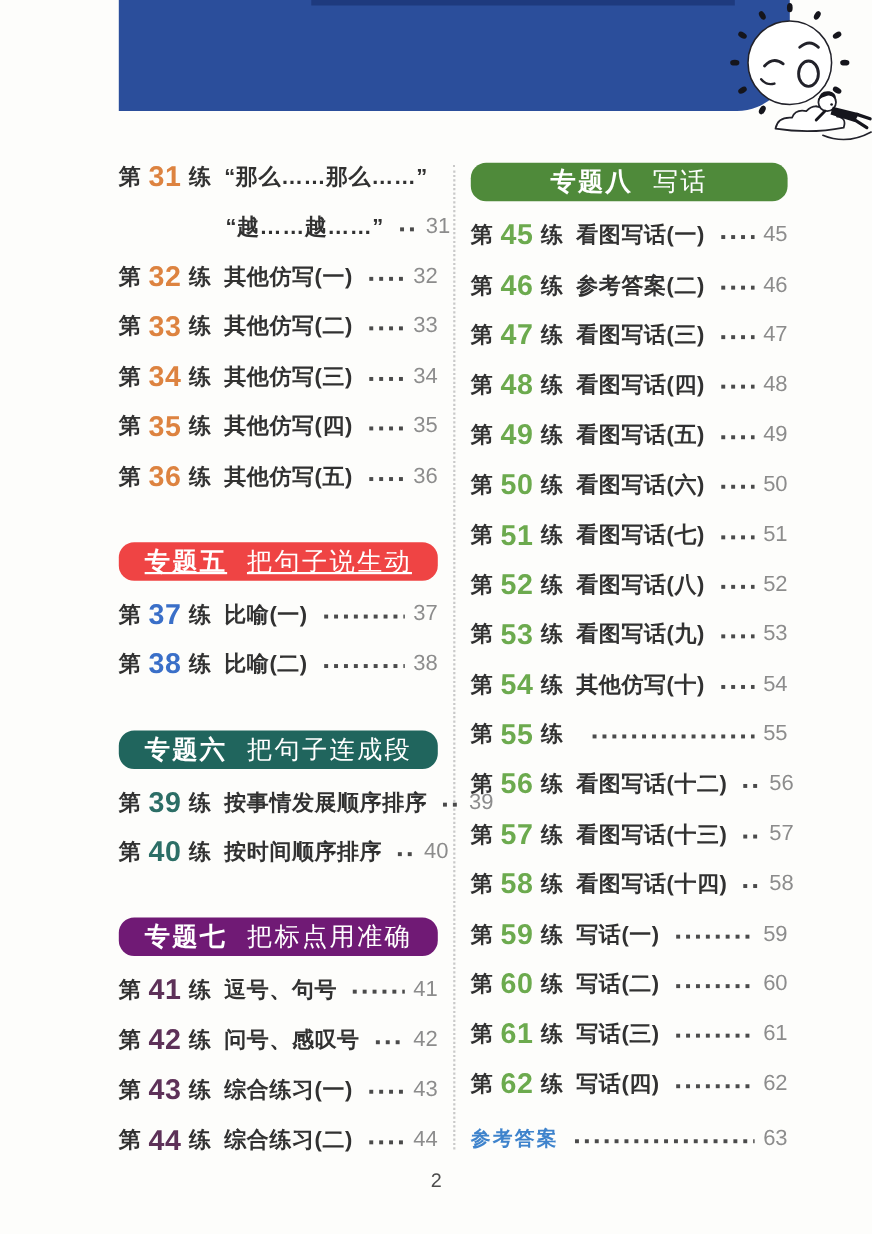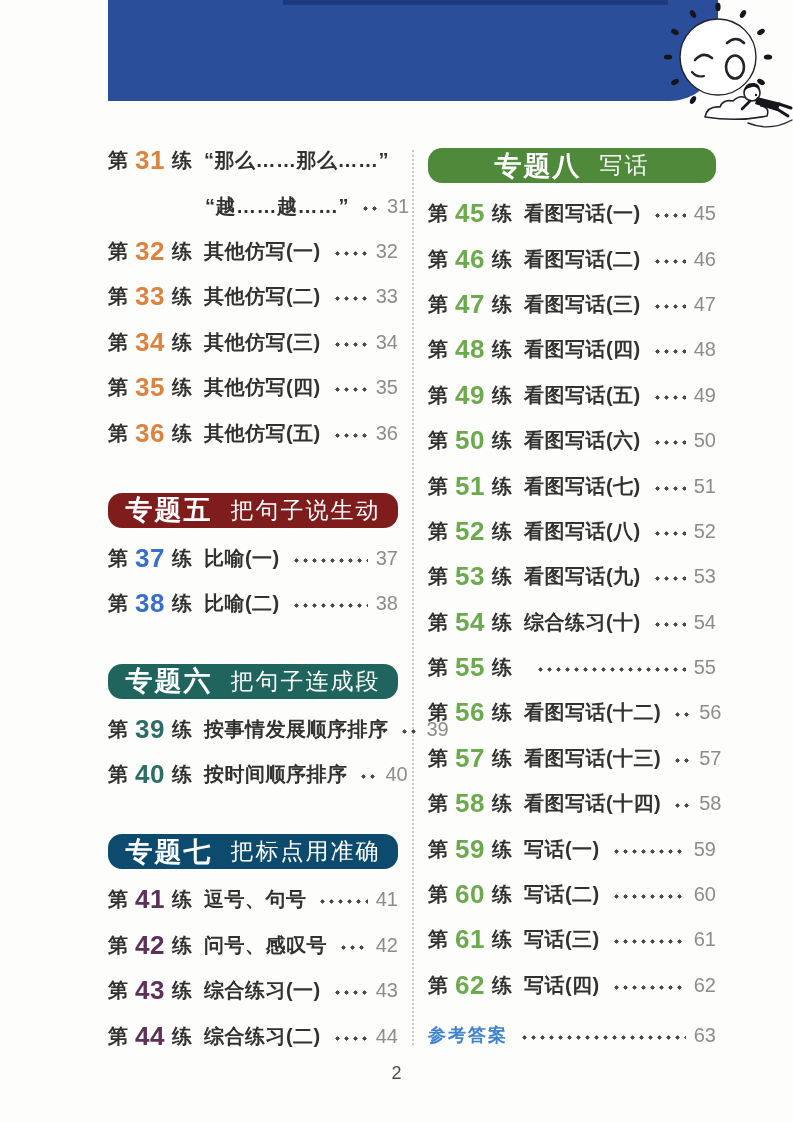--- a/index.html
+++ b/index.html
@@ -42,21 +42,21 @@
   }
   .pagenum{font-size:20px;font-weight:400;color:#8c8c8c;}
   .indent{display:inline-block;width:97px;flex:0 0 97px;}
   
   .banner{
     margin:37px 0 8px;height:35px;border-radius:14px;
     display:flex;align-items:center;justify-content:center;
     color:#ffffff;
   }
   .col > .banner:first-child{margin-top:0;}
-  .banner-label{font-size:27px;font-weight:800;letter-spacing:2px;}
+  .banner-label{font-size:23px;font-weight:800;letter-spacing:2px;}
   .banner-subtitle{font-size:23px;font-weight:500;margin-left:18px;letter-spacing:2px;}
   
   .answers-row{height:50px;margin-top:2px;display:flex;align-items:center;}
   .answers-label{font-size:18px;font-weight:800;letter-spacing:2px;}
   
   .footer{
     position:absolute;left:0;bottom:38px;width:793px;text-align:center;
     font-size:18px;color:#4c4c4c;
   }
 </style>
@@ -160,21 +160,21 @@
       <span class="pagenum">35</span>
     </div>
     <div class="toc-row">
       <span class="prefix">第</span>
       <span class="num" style="color: rgb(221, 131, 64);">36</span>
       <span class="suffix">练</span>
       <span class="title">其他仿写(五)</span>
       <span class="leader"></span>
       <span class="pagenum">36</span>
     </div>
-    <div class="banner" style="background: #7f1d1d;">
+    <div class="banner" style="background: #ef4444; text-decoration: underline;">
       <span class="banner-label">专题五</span>
       <span class="banner-subtitle">把句子说生动</span>
     </div>
     <div class="toc-row">
       <span class="prefix">第</span>
       <span class="num" style="color: rgb(58, 111, 200);">37</span>
       <span class="suffix">练</span>
       <span class="title">比喻(一)</span>
       <span class="leader"></span>
       <span class="pagenum">37</span>
@@ -200,21 +200,21 @@
       <span class="pagenum">39</span>
     </div>
     <div class="toc-row">
       <span class="prefix">第</span>
       <span class="num" style="color: rgb(44, 110, 102);">40</span>
       <span class="suffix">练</span>
       <span class="title">按时间顺序排序</span>
       <span class="leader"></span>
       <span class="pagenum">40</span>
     </div>
-    <div class="banner" style="background: #0c4a6e;">
+    <div class="banner" style="background: #701a75;">
       <span class="banner-label">专题七</span>
       <span class="banner-subtitle">把标点用准确</span>
     </div>
     <div class="toc-row">
       <span class="prefix">第</span>
       <span class="num" style="color: rgb(93, 49, 88);">41</span>
       <span class="suffix">练</span>
       <span class="title">逗号、句号</span>
       <span class="leader"></span>
       <span class="pagenum">41</span>
@@ -254,21 +254,21 @@
       <span class="num" style="color: rgb(108, 170, 78);">45</span>
       <span class="suffix">练</span>
       <span class="title">看图写话(一)</span>
       <span class="leader"></span>
       <span class="pagenum">45</span>
     </div>
     <div class="toc-row">
       <span class="prefix">第</span>
       <span class="num" style="color: rgb(108, 170, 78);">46</span>
       <span class="suffix">练</span>
-      <span class="title">看图写话(二)</span>
+      <span class="title">参考答案(二)</span>
       <span class="leader"></span>
       <span class="pagenum">46</span>
     </div>
     <div class="toc-row">
       <span class="prefix">第</span>
       <span class="num" style="color: rgb(108, 170, 78);">47</span>
       <span class="suffix">练</span>
       <span class="title">看图写话(三)</span>
       <span class="leader"></span>
       <span class="pagenum">47</span>
@@ -318,21 +318,21 @@
       <span class="num" style="color: rgb(108, 170, 78);">53</span>
       <span class="suffix">练</span>
       <span class="title">看图写话(九)</span>
       <span class="leader"></span>
       <span class="pagenum">53</span>
     </div>
     <div class="toc-row">
       <span class="prefix">第</span>
       <span class="num" style="color: rgb(108, 170, 78);">54</span>
       <span class="suffix">练</span>
-      <span class="title">综合练习(十)</span>
+      <span class="title">其他仿写(十)</span>
       <span class="leader"></span>
       <span class="pagenum">54</span>
     </div>
     <div class="toc-row">
       <span class="prefix">第</span>
       <span class="num" style="color: rgb(108, 170, 78);">55</span>
       <span class="suffix">练</span>
       <span class="leader"></span>
       <span class="pagenum">55</span>
     </div>

